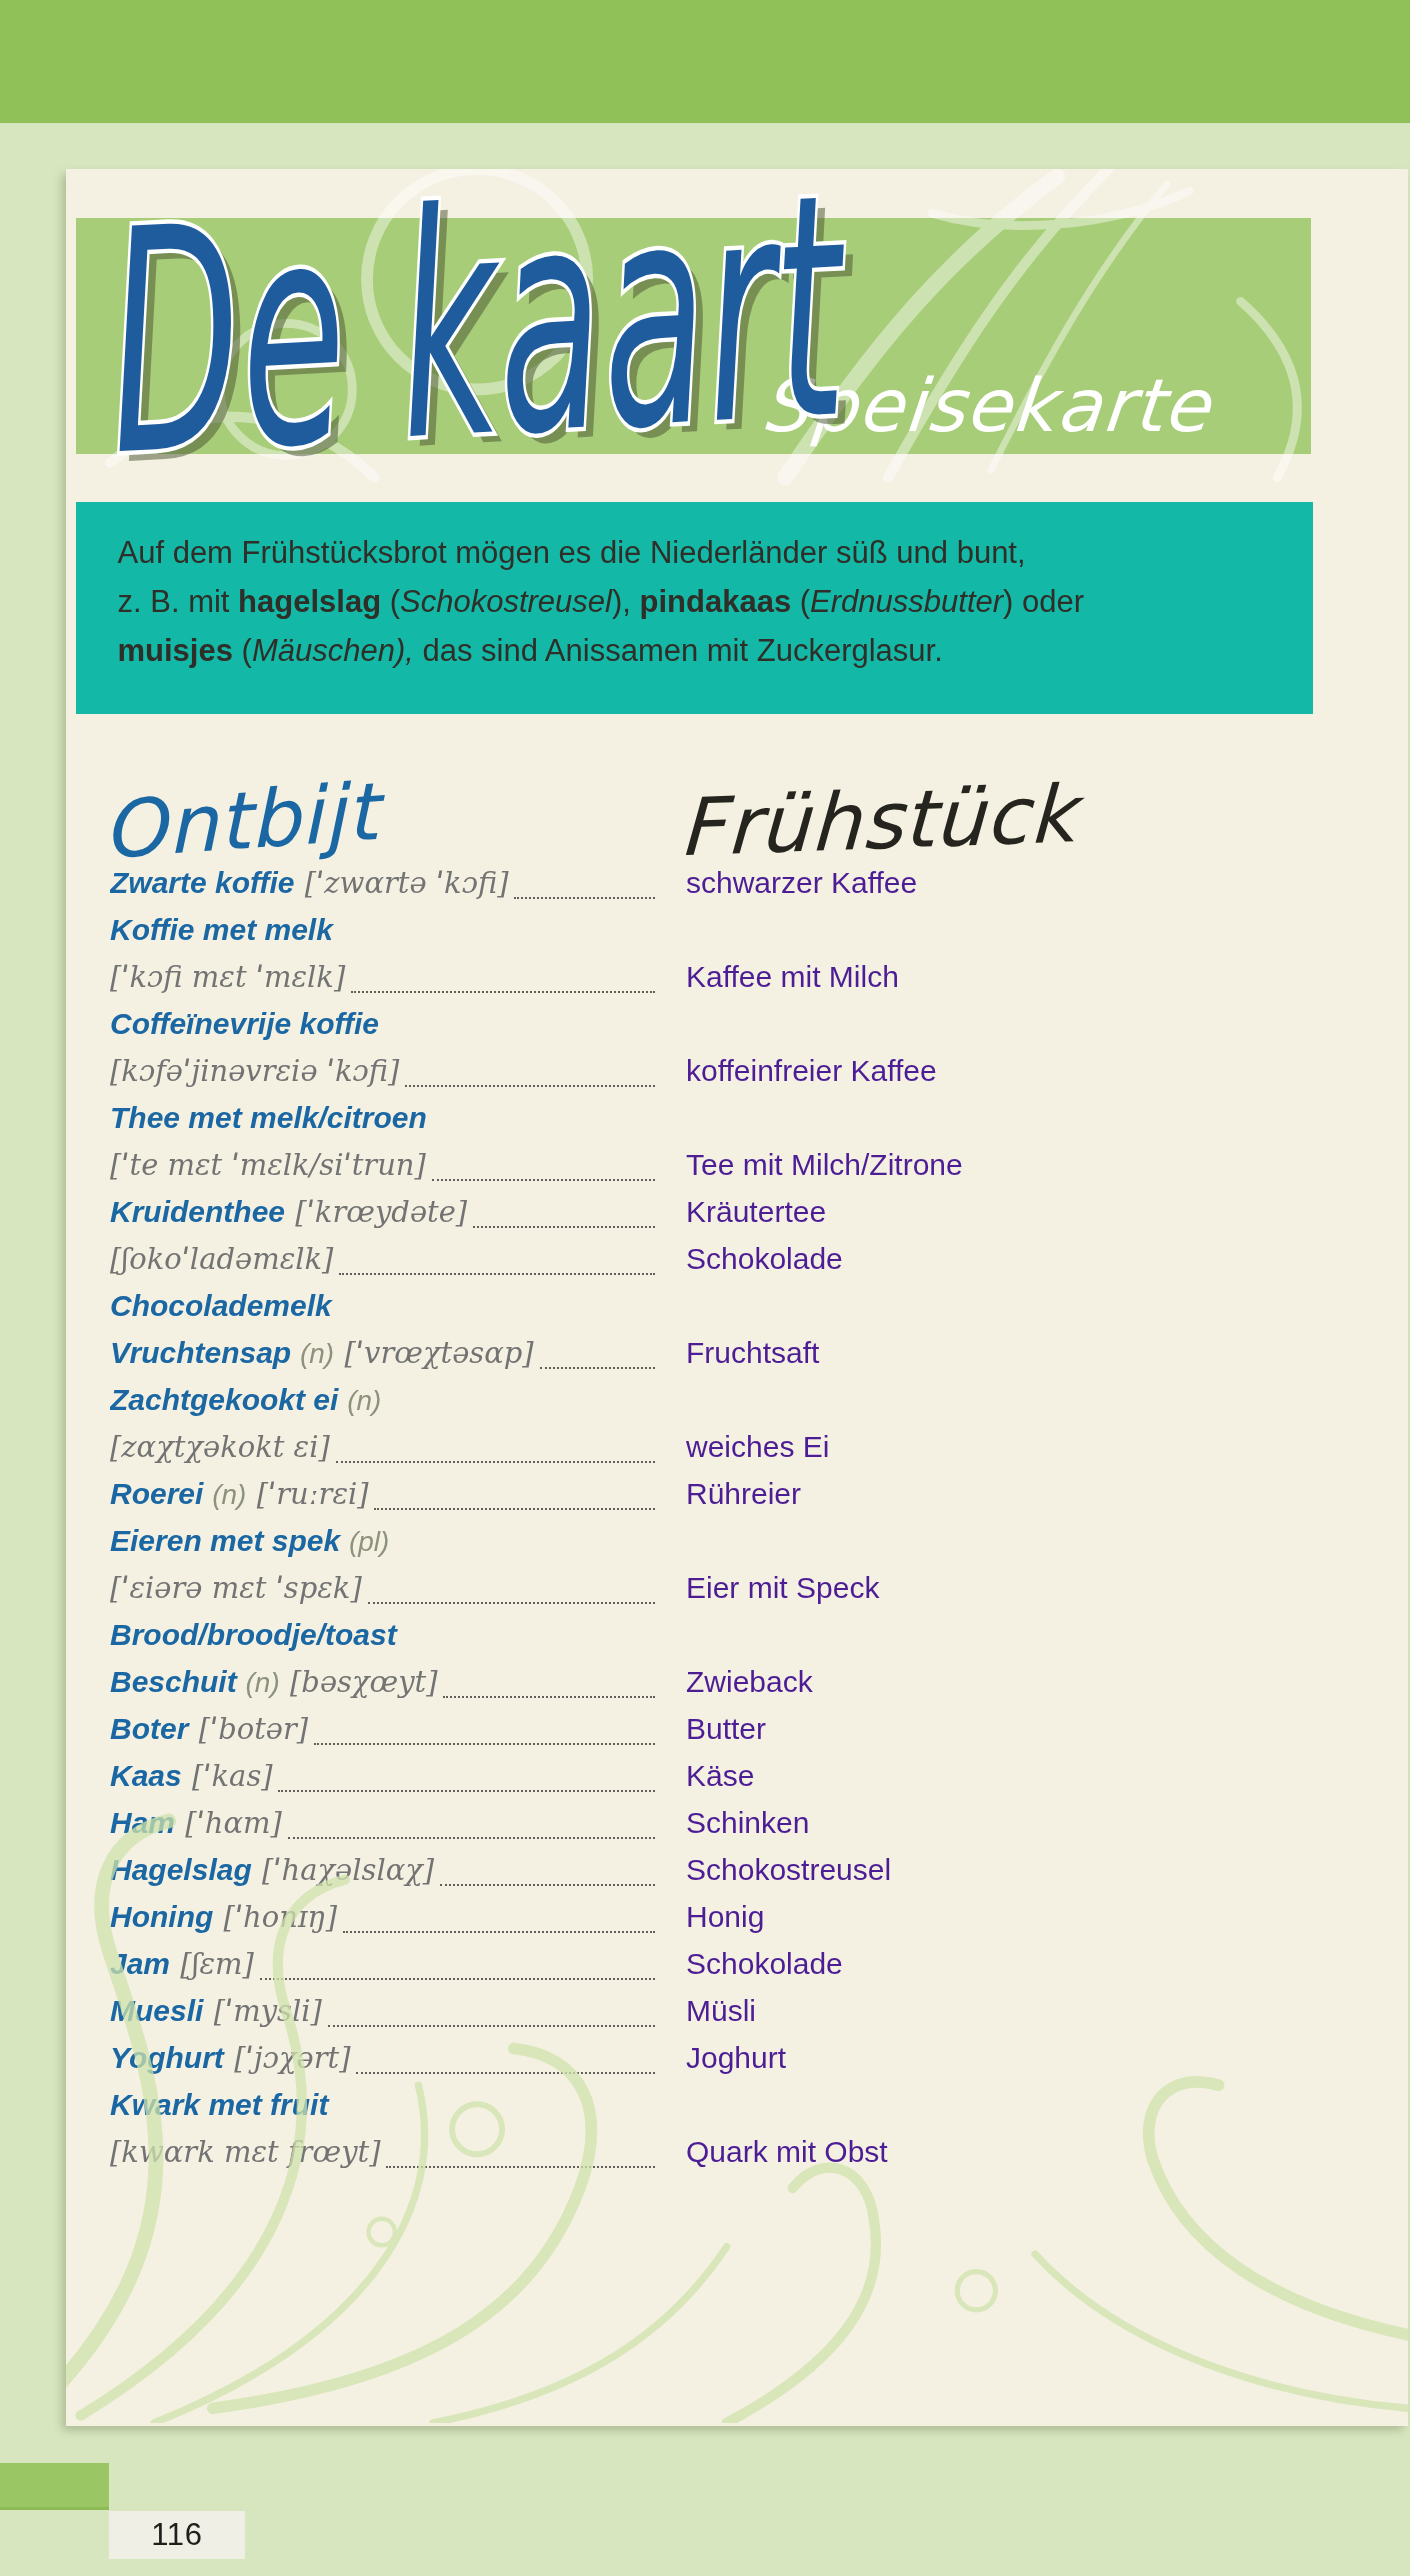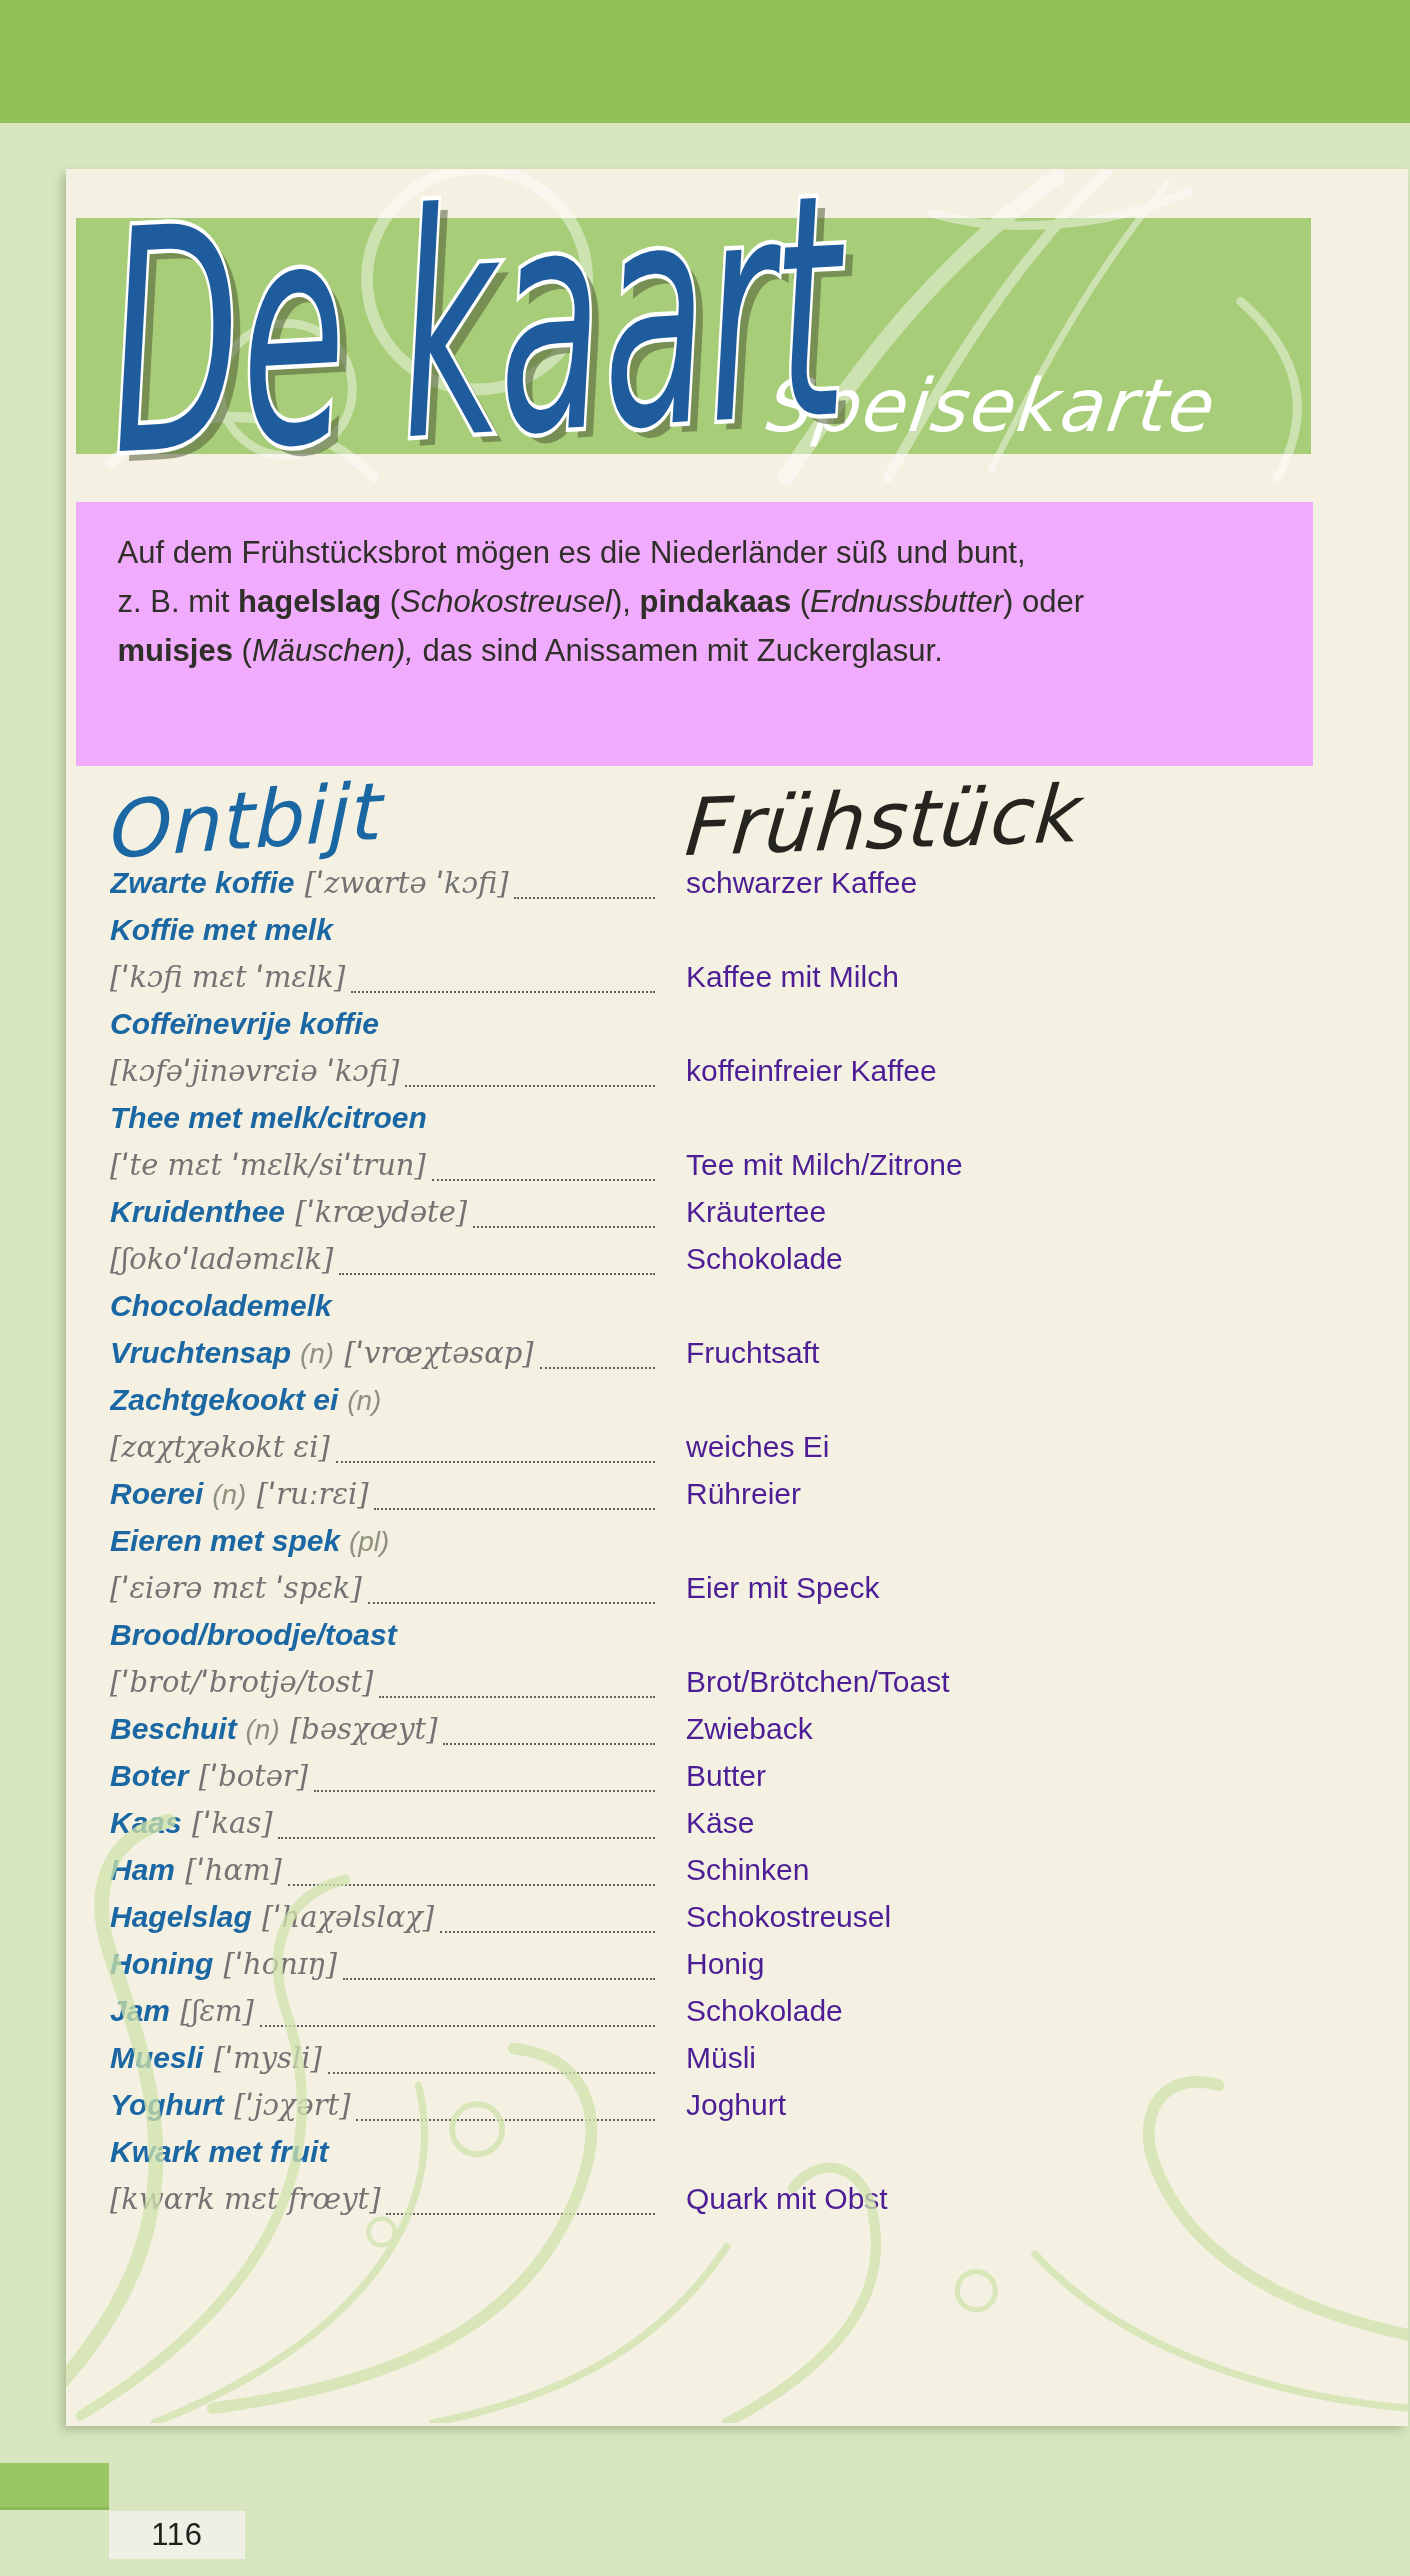--- a/index.html
+++ b/index.html
@@ -26,22 +26,22 @@
   .banner-swirls{position:absolute;left:-9.5px;top:-49px;pointer-events:none;}
   .subtitle{
     position:absolute;right:95px;bottom:5.9px;
     font-family:"DejaVu Sans", sans-serif;
     font-style:italic;font-size:73px;color:#ffffff;
     transform:skewX(-8deg);
     letter-spacing:1.5px;
   }
   .title-svg{position:absolute;left:22px;top:-37px;overflow:visible;pointer-events:none;}
   .intro-box{
-    position:absolute;left:9.5px;top:333px;width:1237px;height:264px;
-    background:#f0abfc;
+    position:absolute;left:9.5px;top:333px;width:1237px;height:212px;
+    background:#14b8a6;
     box-sizing:border-box;
     padding:26.4px 0 0 42px;
   }
   .intro-line{
     font-size:31px;line-height:49px;color:#2f2e28;white-space:pre;
   }
   .intro-line .b{font-weight:bold;}
   .intro-line .i{font-style:italic;}
   .col-headings{
     position:absolute;left:44px;top:606px;width:1248px;height:136px;
@@ -263,27 +263,20 @@
           <div class="german">Eier mit Speck</div>
         </div>
         <div class="row">
           <div class="left">
             <span class="dutch">Brood/broodje/toast</span>
           </div>
           <div class="german"></div>
         </div>
         <div class="row">
           <div class="left">
-            <span class="ipa">[ˈbrot/ˈbrotjə/tost]</span>
-            <span class="leader"></span>
-          </div>
-          <div class="german">Brot/Brötchen/Toast</div>
-        </div>
-        <div class="row">
-          <div class="left">
             <span class="dutch">Beschuit</span>
             <span class="note">(n)</span>
             <span class="ipa">[bəsχœyt]</span>
             <span class="leader"></span>
           </div>
           <div class="german">Zwieback</div>
         </div>
         <div class="row">
           <div class="left">
             <span class="dutch">Boter</span>

